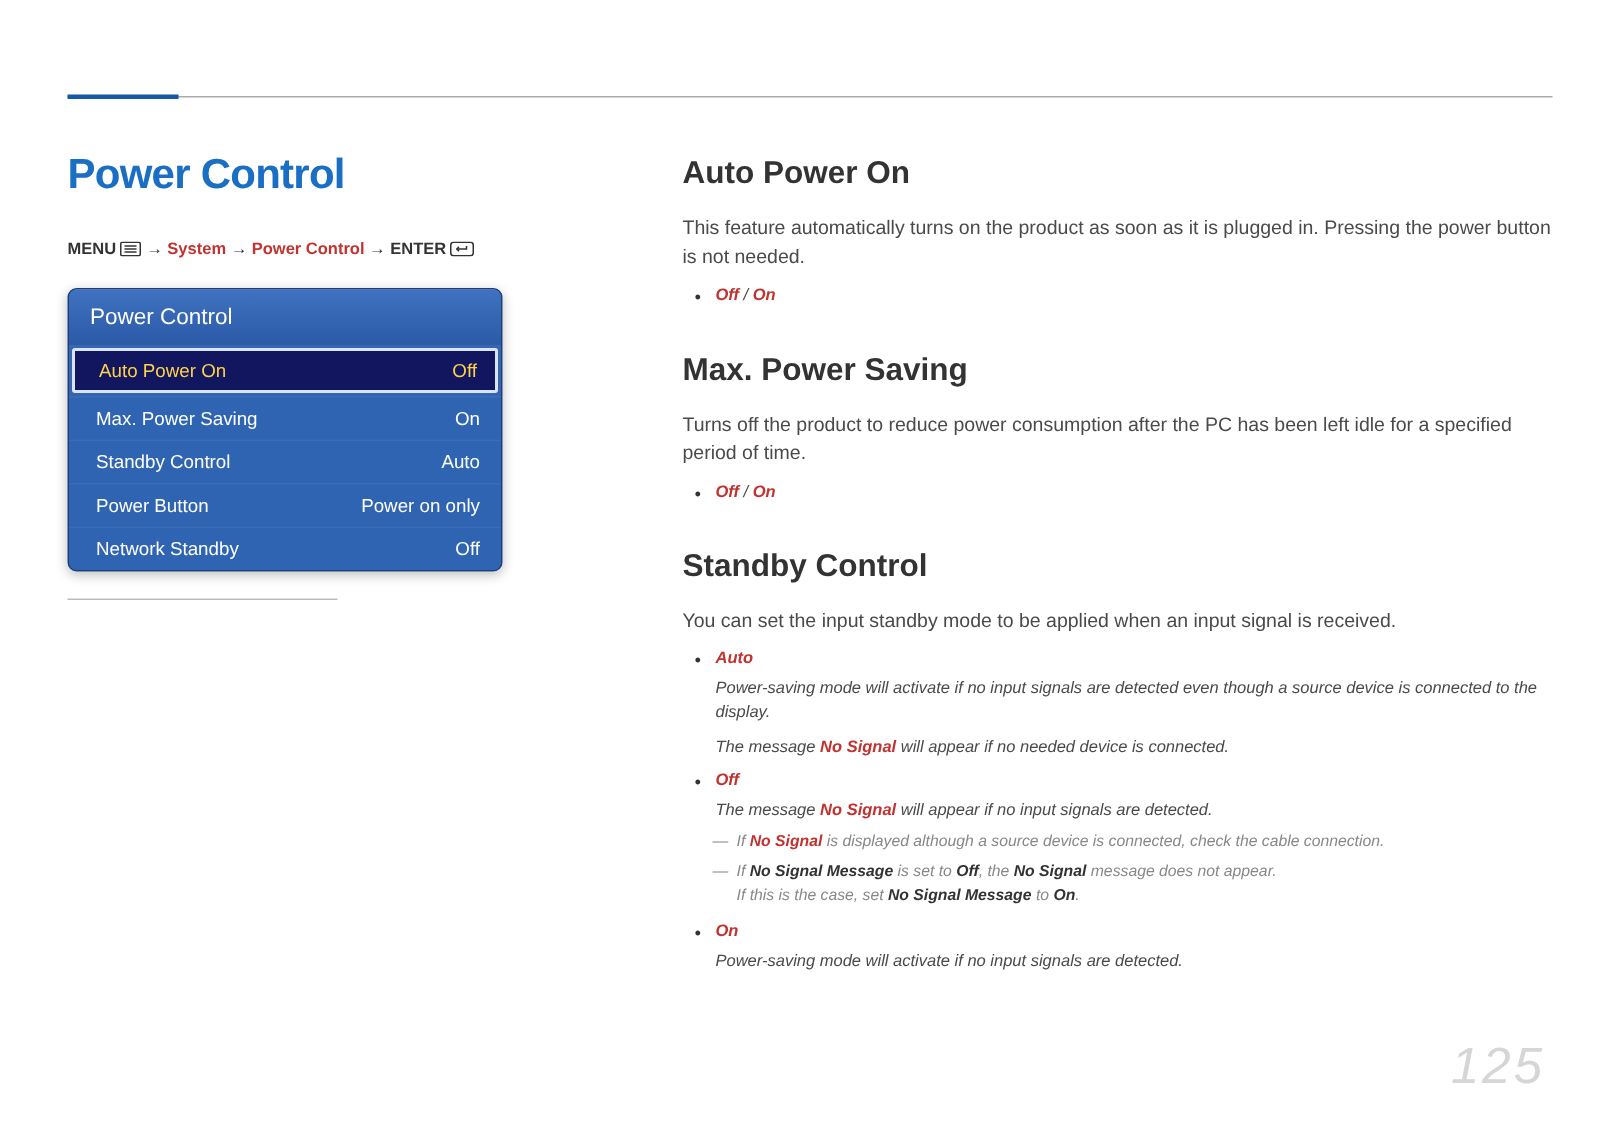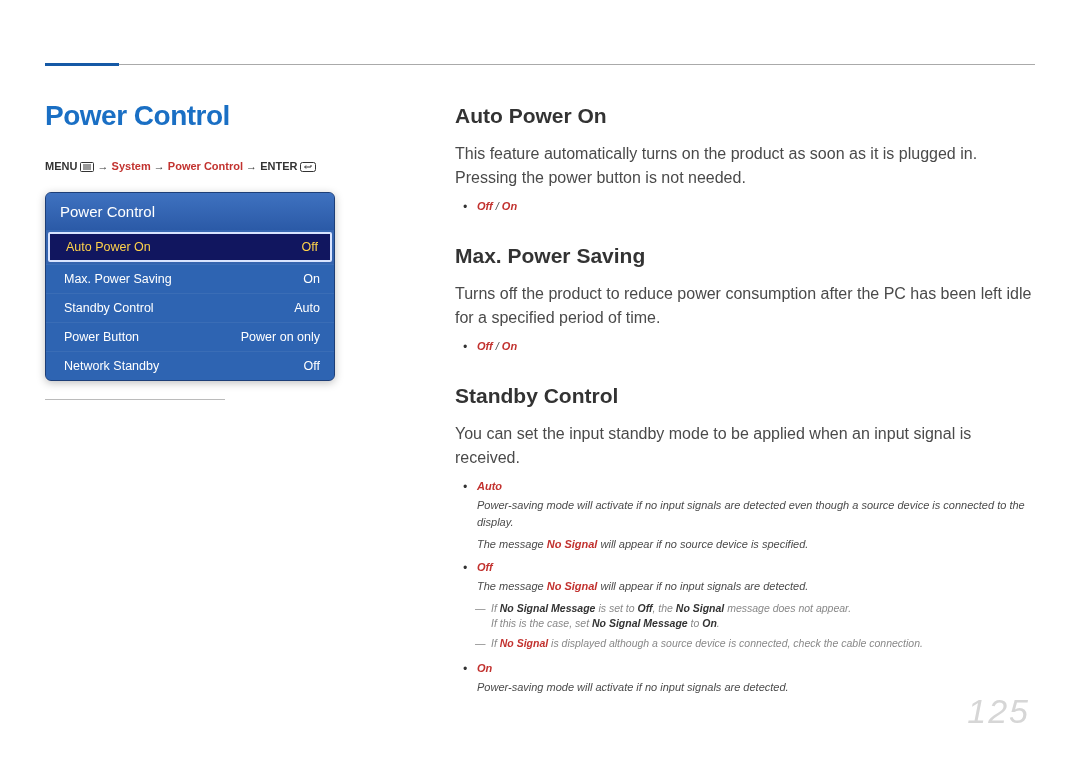--- a/index.html
+++ b/index.html
@@ -112,21 +112,21 @@
     color: #4a4a4a;
     line-height: 1.5;
   }
   .section-heading {
     font-size: 21px;
     font-weight: 600;
     color: #333;
     margin-bottom: 10px;
   }
   .section-desc {
-    font-size: 16px;
+    font-size: 13px;
     margin-bottom: 8px;
   }
   .bullet-list {
     list-style: none;
     padding-left: 22px;
     margin-bottom: 26px;
     font-style: italic;
   }
   .bullet-list > li {
     position: relative;
@@ -255,37 +255,37 @@
     </li>
   </ul>
 
   <h2 class="section-heading">Standby Control</h2>
   <p class="section-desc">You can set the input standby mode to be applied when an input signal is received.</p>
   <ul class="bullet-list" style="margin-bottom:0;">
     <li>
       <span class="red-strong">Auto</span>
       <div class="sub-desc">Power-saving mode will activate if no input signals are detected even though a source device is connected to the display.</div>
       <div class="sub-desc">
-        <span>The message </span><span class="red-strong">No Signal</span><span> will appear if no source device is specified.</span>
+        <span>The message </span><span class="red-strong">No Signal</span><span> will appear if no needed device is connected.</span>
       </div>
     </li>
     <li>
       <span class="red-strong">Off</span>
       <div class="sub-desc">
         <span>The message </span><span class="red-strong">No Signal</span><span> will appear if no input signals are detected.</span>
       </div>
       <ul class="dash-sub">
         <li>
+          <span>If </span><span class="red-inline">No Signal</span><span> is displayed although a source device is connected, check the cable connection.</span>
+        </li>
+        <li>
           <span>If </span><span class="black-strong">No Signal Message</span><span> is set to </span><span class="black-strong">Off</span><span>, the </span><span class="black-strong">No Signal</span><span> message does not appear.</span>
           <br>
           <span>If this is the case, set </span><span class="black-strong">No Signal Message</span><span> to </span><span class="black-strong">On</span><span>.</span>
         </li>
-        <li>
-          <span>If </span><span class="red-inline">No Signal</span><span> is displayed although a source device is connected, check the cable connection.</span>
-        </li>
       </ul>
     </li>
     <li>
       <span class="red-strong">On</span>
       <div class="sub-desc">Power-saving mode will activate if no input signals are detected.</div>
     </li>
   </ul>
 </div>
 
 <div class="page-number">125</div>

